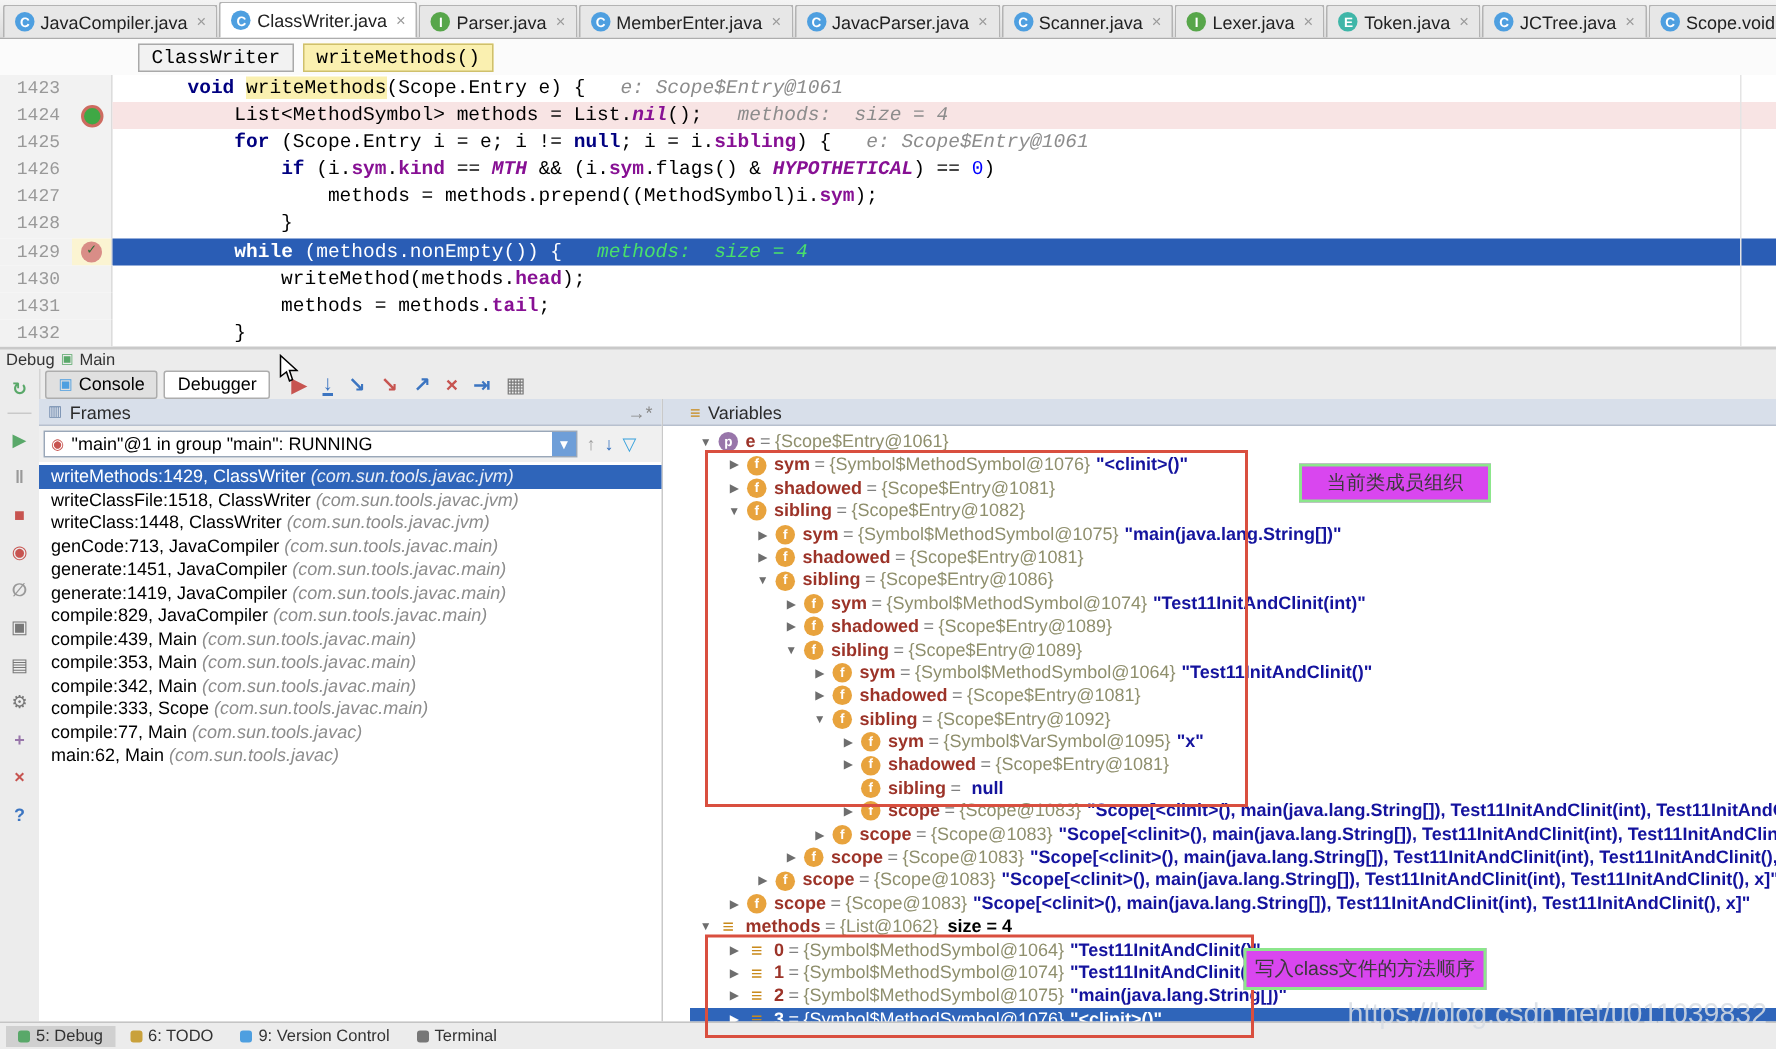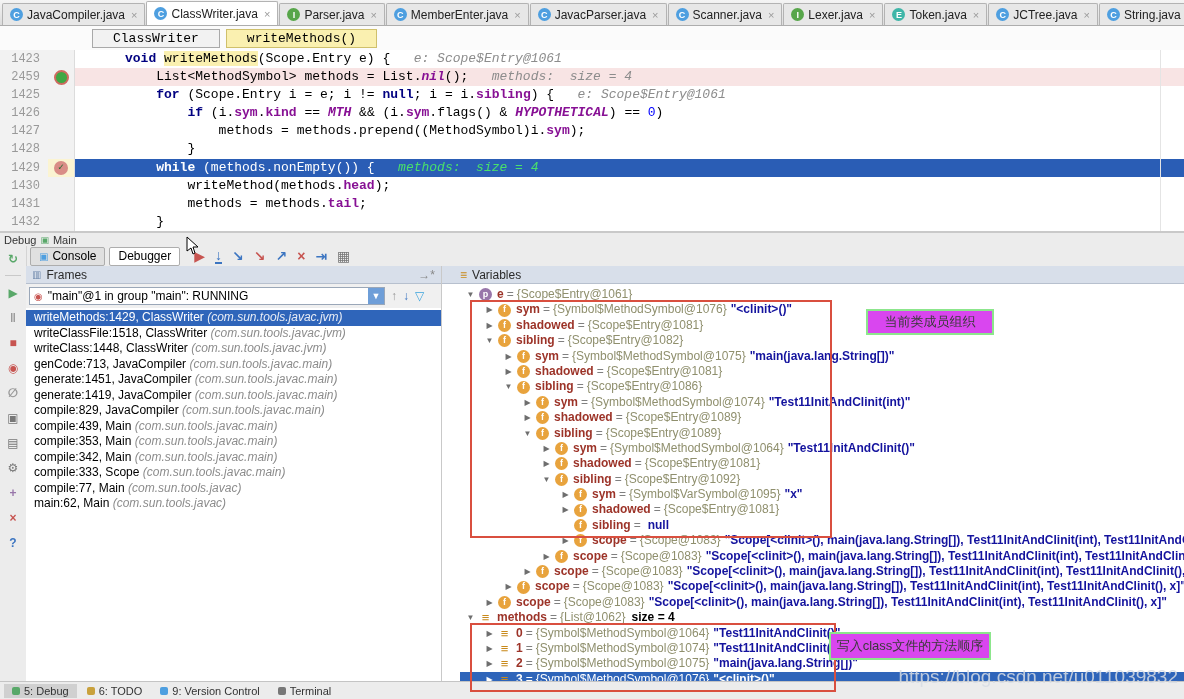--- a/index.html
+++ b/index.html
@@ -13,21 +13,21 @@
        background:#E7E7E7;border:1px solid #B3B3B3;border-bottom:none;font-size:12px;color:#222;
        border-radius:2px 2px 0 0;}
   .tab.active{background:#FFFFFF;height:23px;}
   .ticon{width:13px;height:13px;border-radius:50%;color:#fff;font-size:9px;font-weight:bold;
          display:inline-flex;align-items:center;justify-content:center;flex:none;}
   .tclose{color:#9a9a9a;font-size:11px;margin-left:2px;}
   
   .crumbs{position:absolute;left:0;top:26px;width:1184px;height:24px;background:#FBFBFB;
           display:flex;align-items:center;gap:6px;padding-left:92px;box-sizing:border-box;}
   .chip{font-family:"Liberation Mono","DejaVu Sans Mono",monospace;font-size:13px;
-        border:1px solid #A9A9A9;background:#F2F2F2;padding:1px 20px;}
+        border:1px solid #A9A9A9;background:#F2F2F2;padding:1px 8px;}
   .chip.method{background:#FAF0B0;border-color:#CFC06C;}
   
   .editor{position:absolute;left:0;top:50px;width:1184px;height:182px;background:#fff;
           font-family:"Liberation Mono","DejaVu Sans Mono",monospace;font-size:13px;
           border-bottom:1px solid #C9C9C9;box-sizing:border-box;}
   .line{display:flex;height:18.1px;line-height:18.1px;}
   .lnum{width:40px;flex:none;text-align:right;padding-right:8px;background:#F2F2F2;color:#999;font-size:12px;}
   .lgut{width:26px;flex:none;background:#F2F2F2;border-right:1px solid #DCDCDC;
         display:flex;align-items:center;justify-content:center;}
   .line.cur .lgut{background:#FBF4D2;}
@@ -161,37 +161,37 @@
         <span class="tlabel">Token.java</span>
         <span class="tclose">×</span>
       </div>
       <div class="tab">
         <span class="ticon" style="background: rgb(78, 159, 224);">C</span>
         <span class="tlabel">JCTree.java</span>
         <span class="tclose">×</span>
       </div>
       <div class="tab">
         <span class="ticon" style="background: rgb(78, 159, 224);">C</span>
-        <span class="tlabel">String.java</span>
+        <span class="tlabel">Scope.void</span>
       </div>
     </div>
 
   <div class="crumbs">
     <span class="chip">ClassWriter</span>
     <span class="chip method">writeMethods()</span>
   </div>
 
   <div class="editor" id="code">
       <div class="line">
         <span class="lnum">1423</span>
         <span class="lgut"></span>
         <span class="ltext"><span class="c-k">void</span><span class="c-p"> </span><span class="c-decl">writeMethods</span><span class="c-p">(Scope.Entry e) {</span><span class="c-h">   e: Scope$Entry@1061</span></span>
       </div>
       <div class="line bp">
-        <span class="lnum">2459</span>
+        <span class="lnum">1424</span>
         <span class="lgut">
           <span class="bpdot"></span>
         </span>
         <span class="ltext"><span class="c-p">    List&lt;MethodSymbol&gt; methods = List.</span><span class="c-s">nil</span><span class="c-p">();</span><span class="c-h">   methods:  size = 4</span></span>
       </div>
       <div class="line">
         <span class="lnum">1425</span>
         <span class="lgut"></span>
         <span class="ltext"><span class="c-p">    </span><span class="c-k">for</span><span class="c-p"> (Scope.Entry i = e; i != </span><span class="c-k">null</span><span class="c-p">; i = i.</span><span class="c-f">sibling</span><span class="c-p">) {</span><span class="c-h">   e: Scope$Entry@1061</span></span>
       </div>

